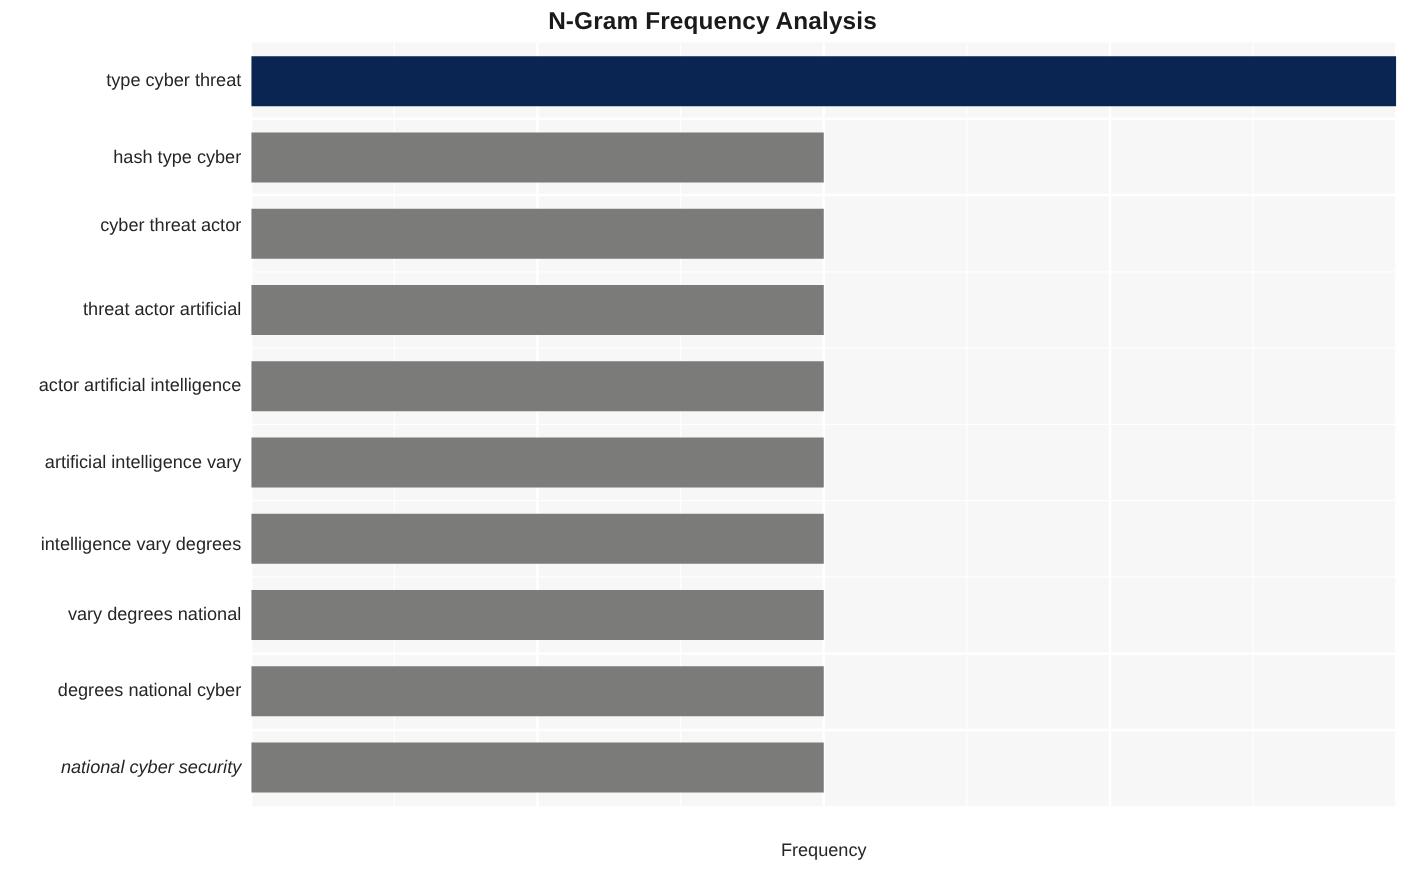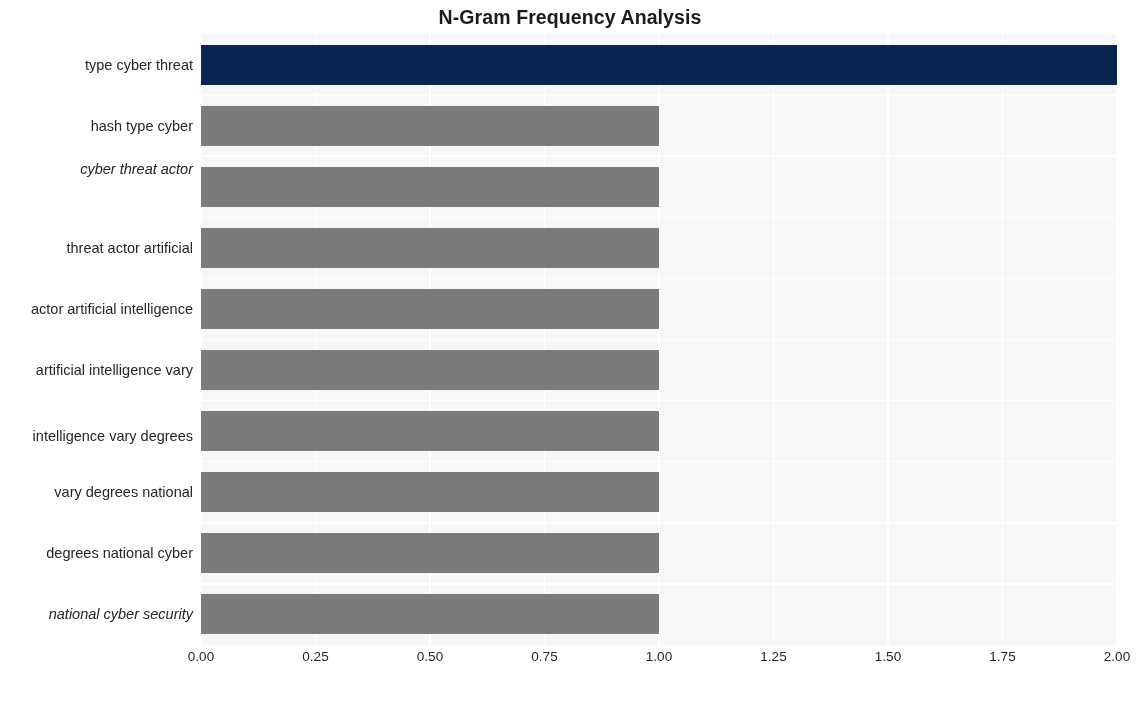--- a/index.html
+++ b/index.html
@@ -144,36 +144,26 @@
         <div class="bar gray" title="intelligence vary degrees: 1" style="top: 377.15px; width: 458px; background: rgb(123, 123, 121);"></div>
         <div class="bar gray" title="vary degrees national: 1" style="top: 438.25px; width: 458px; background: rgb(123, 123, 121);"></div>
         <div class="bar gray" title="degrees national cyber: 1" style="top: 499.35px; width: 458px; background: rgb(123, 123, 121);"></div>
         <div class="bar gray" title="national cyber security: 1" style="top: 560.45px; width: 458px; background: rgb(123, 123, 121);"></div>
       </div>
   </div>
 
   <div class="ylabels" id="ylabels-layer">
       <div class="ylabel" style="top: 22.55px;">type cyber threat</div>
       <div class="ylabel" style="top: 83.65px;">hash type cyber</div>
-      <div class="ylabel" style="top: 127px; font-style: italic;">cyber threat actor</div>
+      <div class="ylabel" style="top: 139px;">cyber threat actor</div>
       <div class="ylabel" style="top: 205.85px;">threat actor artificial</div>
       <div class="ylabel" style="top: 266.95px;">actor artificial intelligence</div>
       <div class="ylabel" style="top: 328.05px;">artificial intelligence vary</div>
       <div class="ylabel" style="top: 394px;">intelligence vary degrees</div>
       <div class="ylabel" style="top: 450.25px;">vary degrees national</div>
       <div class="ylabel" style="top: 511.35px;">degrees national cyber</div>
       <div class="ylabel" style="top: 572.45px; font-style: italic;">national cyber security</div>
     </div>
 
-  <div class="xlabels" id="xlabels-layer">
-      <div class="xlabel" style="left: 201px;">0.00</div>
-      <div class="xlabel" style="left: 315.5px;">0.25</div>
-      <div class="xlabel" style="left: 430px;">0.50</div>
-      <div class="xlabel" style="left: 544.5px;">0.75</div>
-      <div class="xlabel" style="left: 659px;">1.00</div>
-      <div class="xlabel" style="left: 773.5px;">1.25</div>
-      <div class="xlabel" style="left: 888px;">1.50</div>
-      <div class="xlabel" style="left: 1002.5px;">1.75</div>
-      <div class="xlabel" style="left: 1117px;">2.00</div>
-    </div>
 
+  <div class="axis-title">Frequency</div>
 
 </div>
 
 </body></html>

